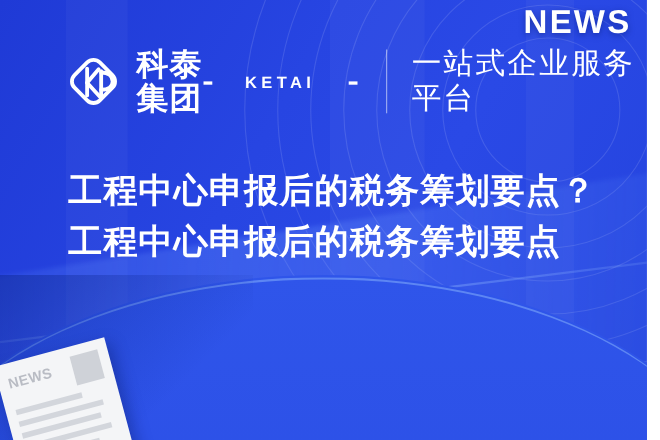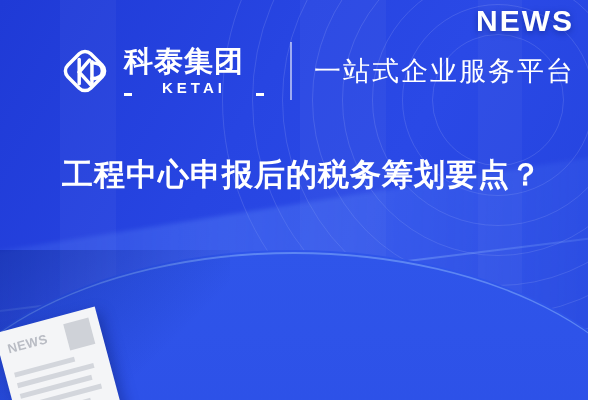--- a/index.html
+++ b/index.html
@@ -125,34 +125,34 @@
     align-items: center;
   }
   .logo-mark {
     width: 58px;
     height: 58px;
     flex: none;
   }
   .logo-text {
     margin-left: 10px;
     display: flex;
-    flex-direction: column;
+    flex-direction: row;
     align-items: stretch;
   }
   .logo-cn {
     font-size: 29px;
     font-weight: bold;
     color: #ffffff;
     letter-spacing: 1px;
     line-height: 1.05;
     font-family: "DejaVu Sans", "Liberation Sans", sans-serif;
   }
   .logo-en-row {
     display: flex;
-    align-items: flex-end;
+    align-items: center;
     margin-top: 3px;
     gap: 24px;
   }
   .logo-dash {
     height: 3px;
     background: #ffffff;
     flex: 1 1 auto;
     min-width: 8px;
   }
   .logo-en {
@@ -304,20 +304,21 @@
     <div class="divider"></div>
 
     <div class="tagline">
       <div class="tagline-main">一站式企业服务平台</div>
     </div>
 
   </div>
 
   <div class="headline">
     <div class="headline-line">工程中心申报后的税务筹划要点？</div>
+    <div class="headline-line">工程中心申报后的税务筹划要点</div>
   </div>
 
   <div class="newspaper">
     <div class="np-top">
       <div class="np-title">NEWS</div>
       <div class="np-thumb"></div>
     </div>
     <div class="np-lines">
       <div class="np-line" style="width:72%"></div>
       <div class="np-line" style="width:92%"></div>

